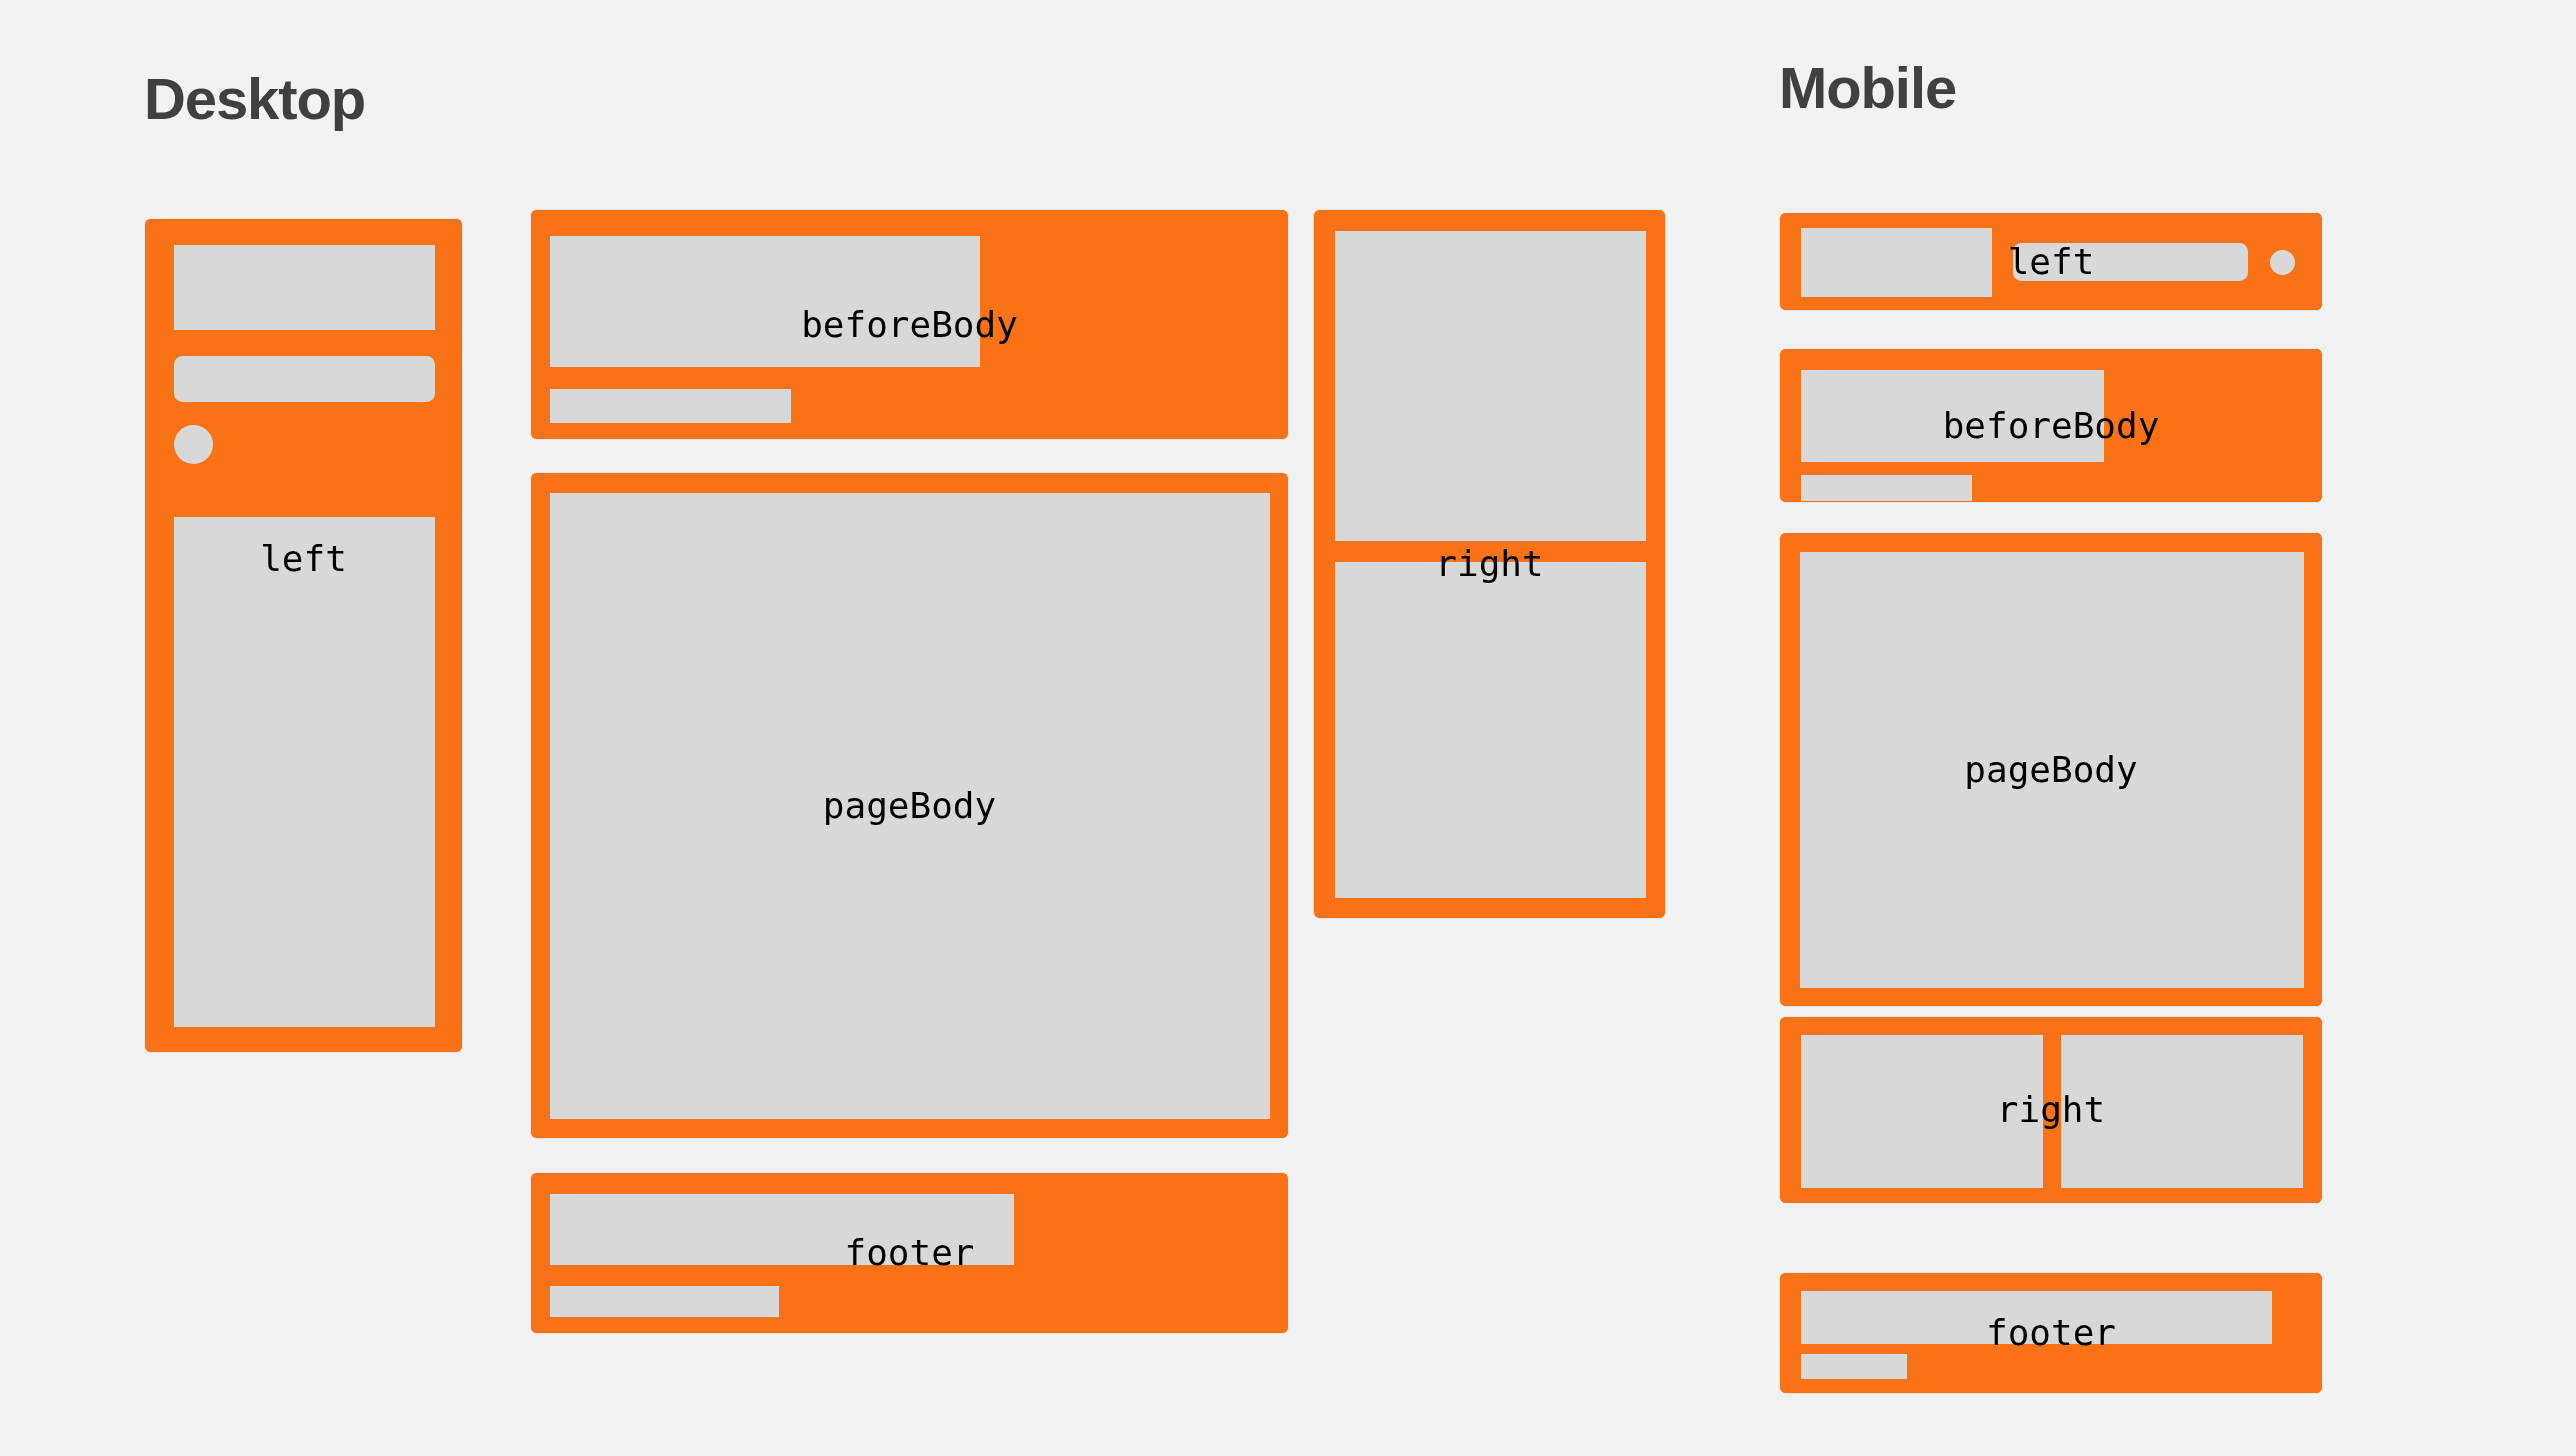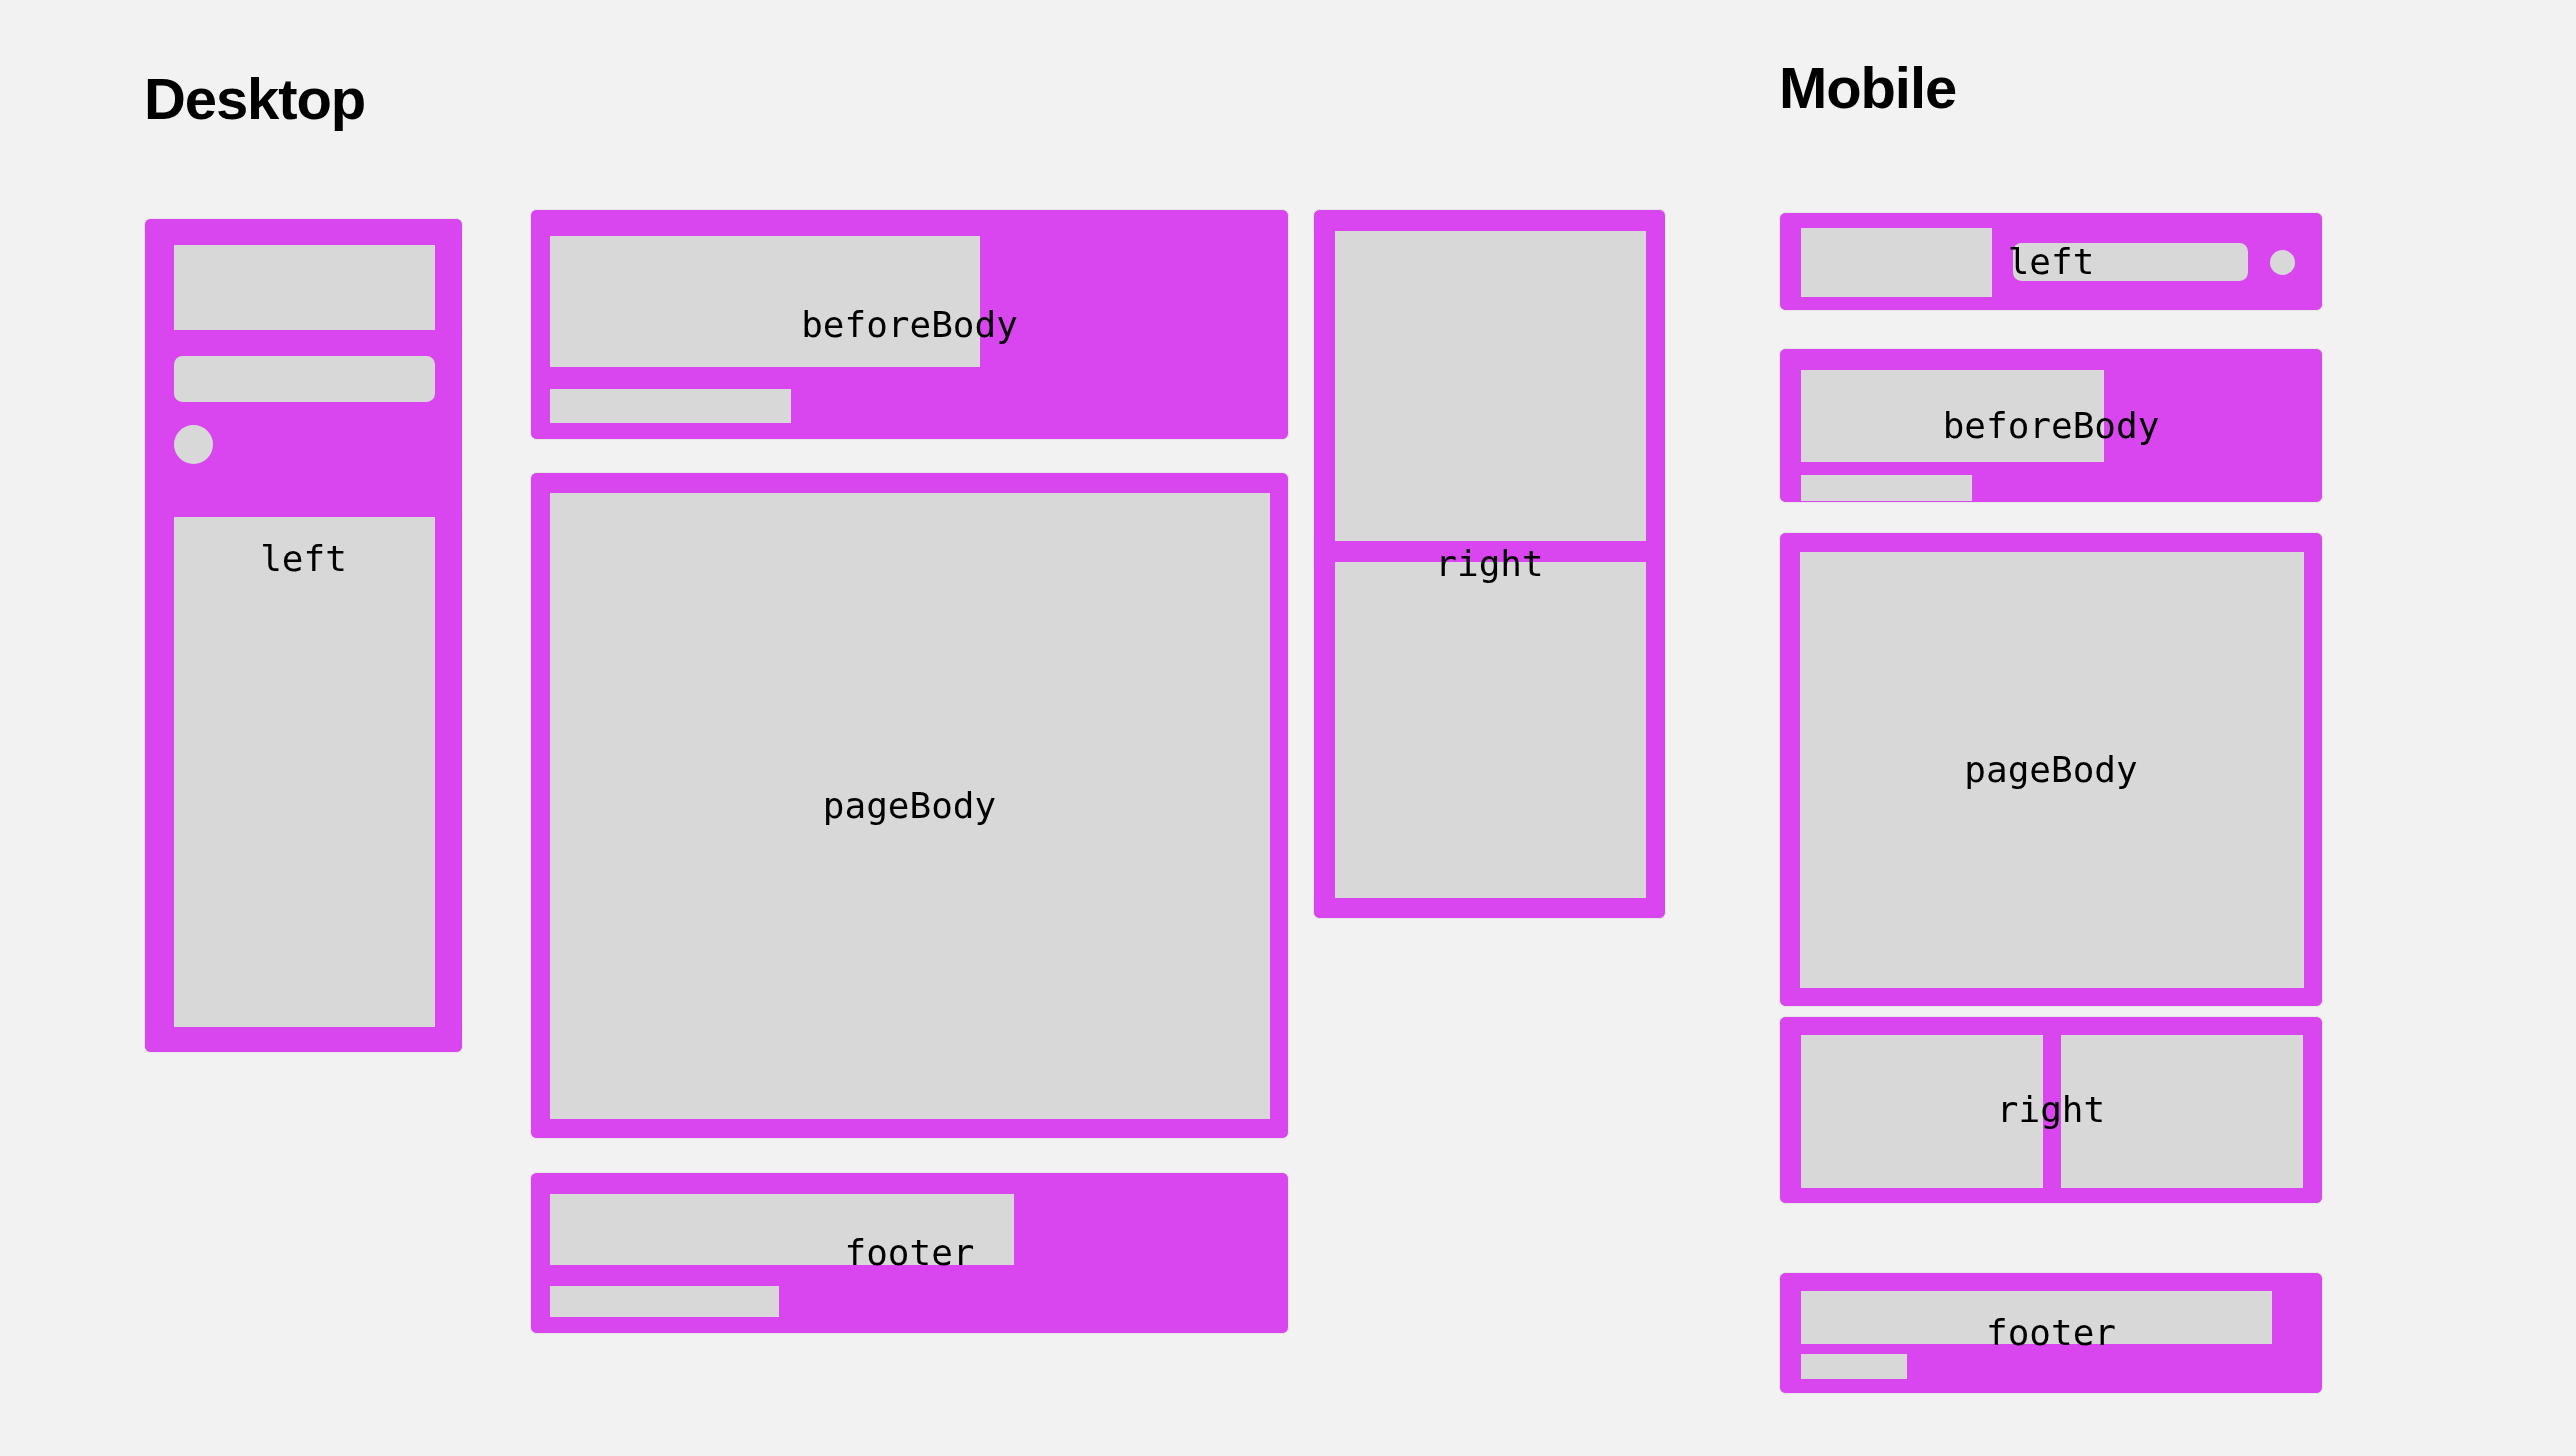--- a/index.html
+++ b/index.html
@@ -19,31 +19,31 @@
 
   .stage { position: absolute; inset: 0; }
 
   
   .section-title {
     position: absolute;
     font-family: "Liberation Sans", sans-serif;
     font-weight: bold;
     font-size: 58px;
     letter-spacing: -1.1px;
-    color: #000000;
+    color: #404040;
     line-height: 1;
     white-space: nowrap;
   }
   #title-desktop { left: 144px; top: 70px; }
   #title-mobile  { left: 1779px; top: 59px; }
 
   
   .panel {
     position: absolute;
-    background: #d946ef;
+    background: #f97316;
     border: 0.9px solid #e7e7e7;
     border-radius: 6.6px;
   }
 
   
   .sk {
     position: absolute;
     background: #d8d8d8;
   }
   .sk.rounded { border-radius: 8.5px; }

